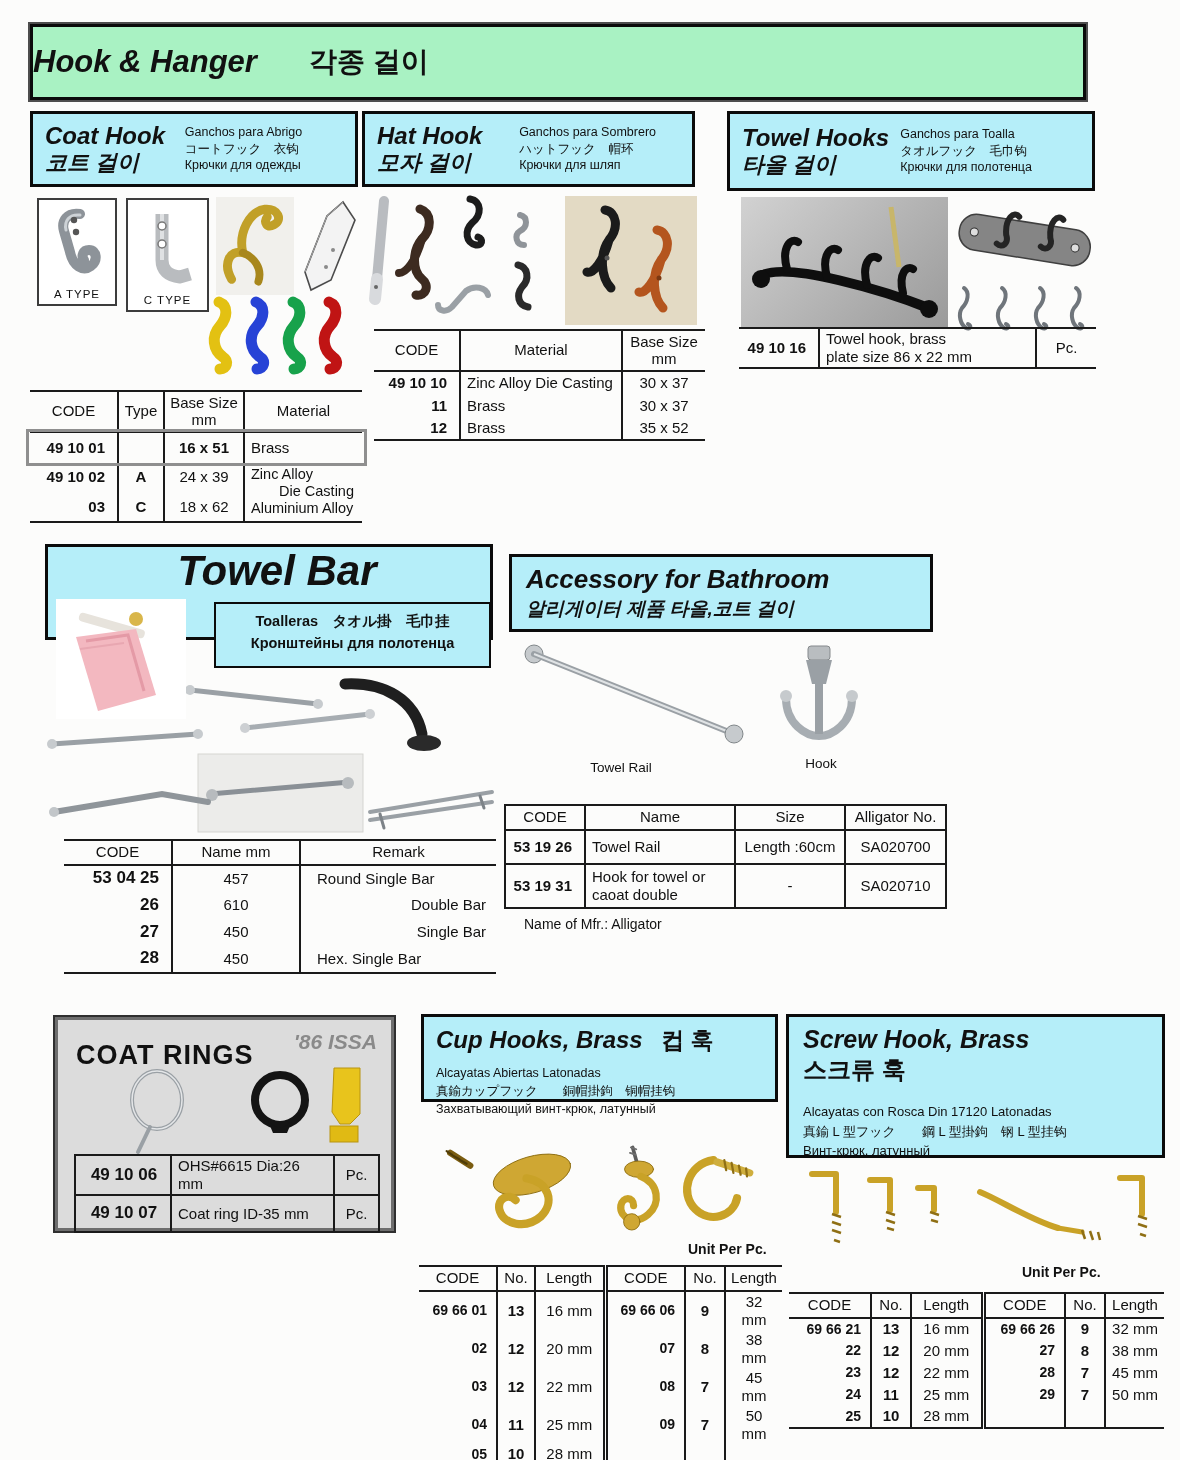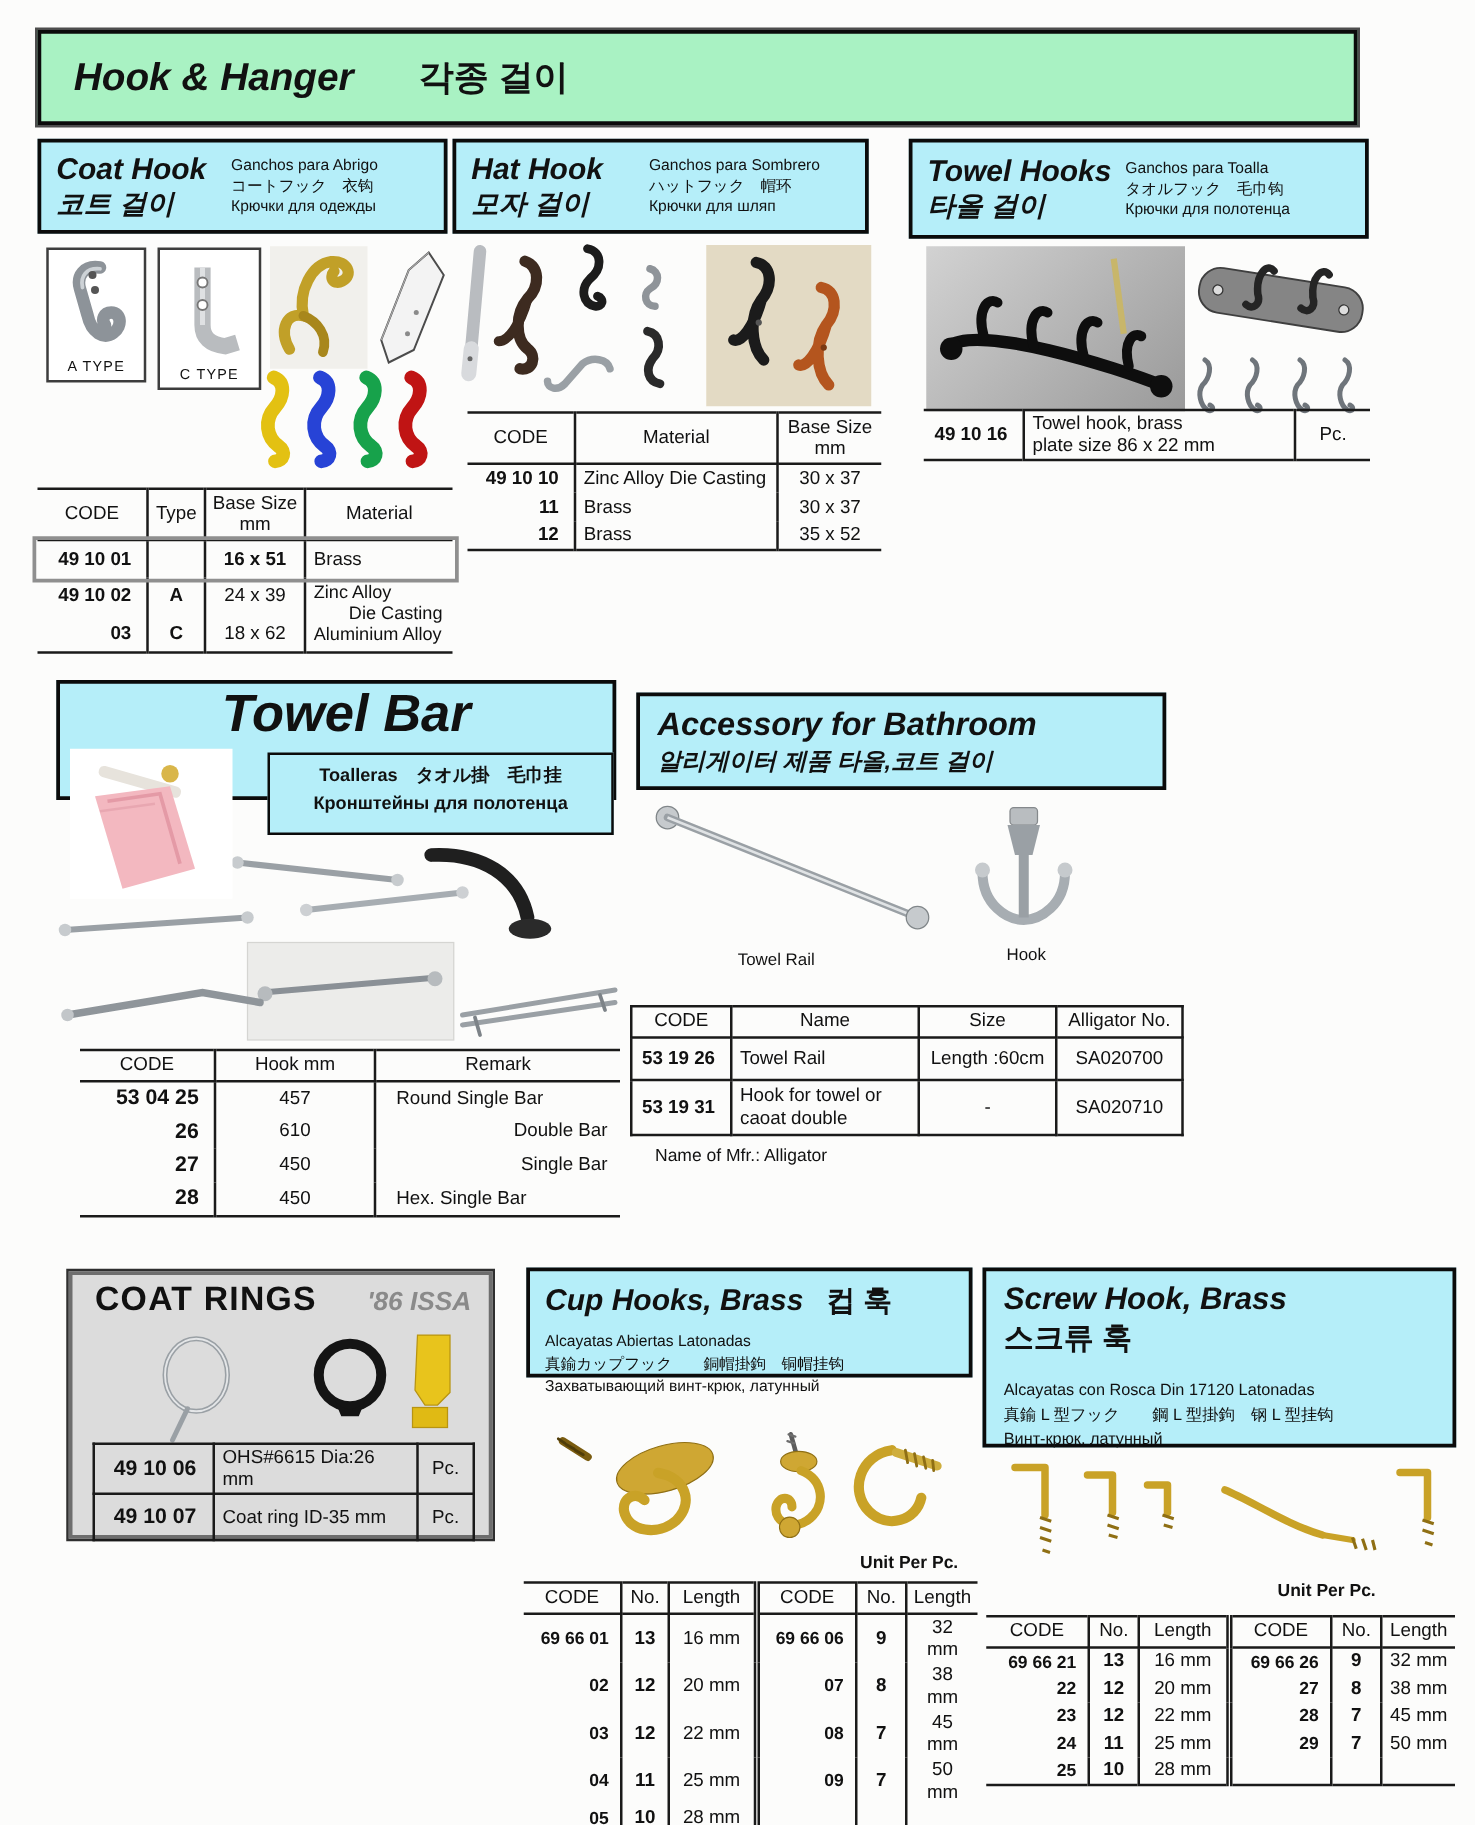--- a/index.html
+++ b/index.html
@@ -4,21 +4,21 @@
 <style>
   * { box-sizing: border-box; }
   html,body { margin:0; padding:0; }
   body { background:#d8d8d8; font-family:"Liberation Sans", sans-serif; color:#111; }
   .page { position:relative; width:1180px; height:1460px; background:#fcfcfb; margin:0 auto; overflow:hidden; }
   .abs { position:absolute; }
 
   
   .banner { left:30px; top:24px; width:1056px; height:76px; background:#a9f2c3;
             border:3px solid #0b0b0b; box-shadow:0 0 0 2px #4d4d4d;
-            display:flex; align-items:center; padding-left:26px; gap:52px; }
+            display:flex; align-items:center; gap:52px; }
   .banner-en { font-size:31px; font-weight:bold; font-style:italic; }
   .banner-kr { font-size:28px; font-weight:bold; }
 
   
   .sec { background:#b5eef9; border:3px solid #0b0b0b; }
   .sec-flex { display:flex; align-items:center; padding:4px 6px 4px 12px; }
   .sh-left { flex:0 0 46%; }
   .sh-title { font-size:24px; font-weight:bold; font-style:italic; line-height:1.12; white-space:nowrap; }
   .sh-kr { font-size:22px; font-weight:bold; font-style:italic; line-height:1.15; white-space:nowrap; }
   .sh-right { flex:1; font-size:12.5px; line-height:1.35; font-weight:500; }
@@ -385,21 +385,21 @@
 
   <table class="cat t-tbar" style="left:64px;top:839px;width:432px">
     <colgroup>
         <col style="width:108px">
         <col style="width:128px">
         <col style="width:196px">
       </colgroup>
     <thead>
       <tr>
         <th class="vl">CODE</th>
-        <th class="vl">Hook mm</th>
+        <th class="vl">Name mm</th>
         <th>Remark</th>
       </tr>
     </thead>
     <tbody>
       <tr>
         <td class="code vl" style="font-size:17px">53 04 25</td>
         <td class="ctr vl">457</td>
         <td style="padding-left:16px">Round Single Bar</td>
       </tr>
       <tr>
@@ -474,21 +474,21 @@
         <td class="ml">Hook for towel or
 caoat double</td>
         <td class="ctr">-</td>
         <td class="ctr">SA020710</td>
       </tr>
     </tbody>
   </table>
   <div class="abs mfr-note" style="left:524px;top:916px">Name of Mfr.: Alligator</div>
 
   <div class="abs rings-box" style="left:55px;top:1017px;width:339px;height:214px">
-    <div class="abs rings-title" style="left:18px;top:4px">COAT RINGS</div>
+    <div class="abs rings-title" style="left:18px;top:20px">COAT RINGS</div>
     <div class="abs rings-issa" style="right:14px;top:10px">'86 ISSA</div>
     <div class="abs" style="left:14px;top:44px;width:308px;height:92px">
       <svg width="308" height="92" viewBox="0 0 308 92">
         <ellipse cx="85" cy="36" rx="25" ry="29" fill="none" stroke="#9aa0a5" stroke-width="4"></ellipse>
         <ellipse cx="85" cy="36" rx="25" ry="29" fill="none" stroke="#e4e6e8" stroke-width="1.5"></ellipse>
         <path d="M78 63 L66 88" stroke="#9aa0a5" stroke-width="4" stroke-linecap="round" fill="none"></path>
         <circle cx="208" cy="36" r="25" fill="none" stroke="#141414" stroke-width="8"></circle>
         <path d="M196 57 q12 13 24 0 l-5 12 h-14 Z" fill="#141414"></path>
         <path d="M262 4 h26 v46 l-10 10 h-10 l-8 -12 Z" fill="#e8c41c" stroke="#b89410"></path>
         <rect x="258" y="62" width="28" height="16" fill="#e0ba14" stroke="#b89410"></rect>

